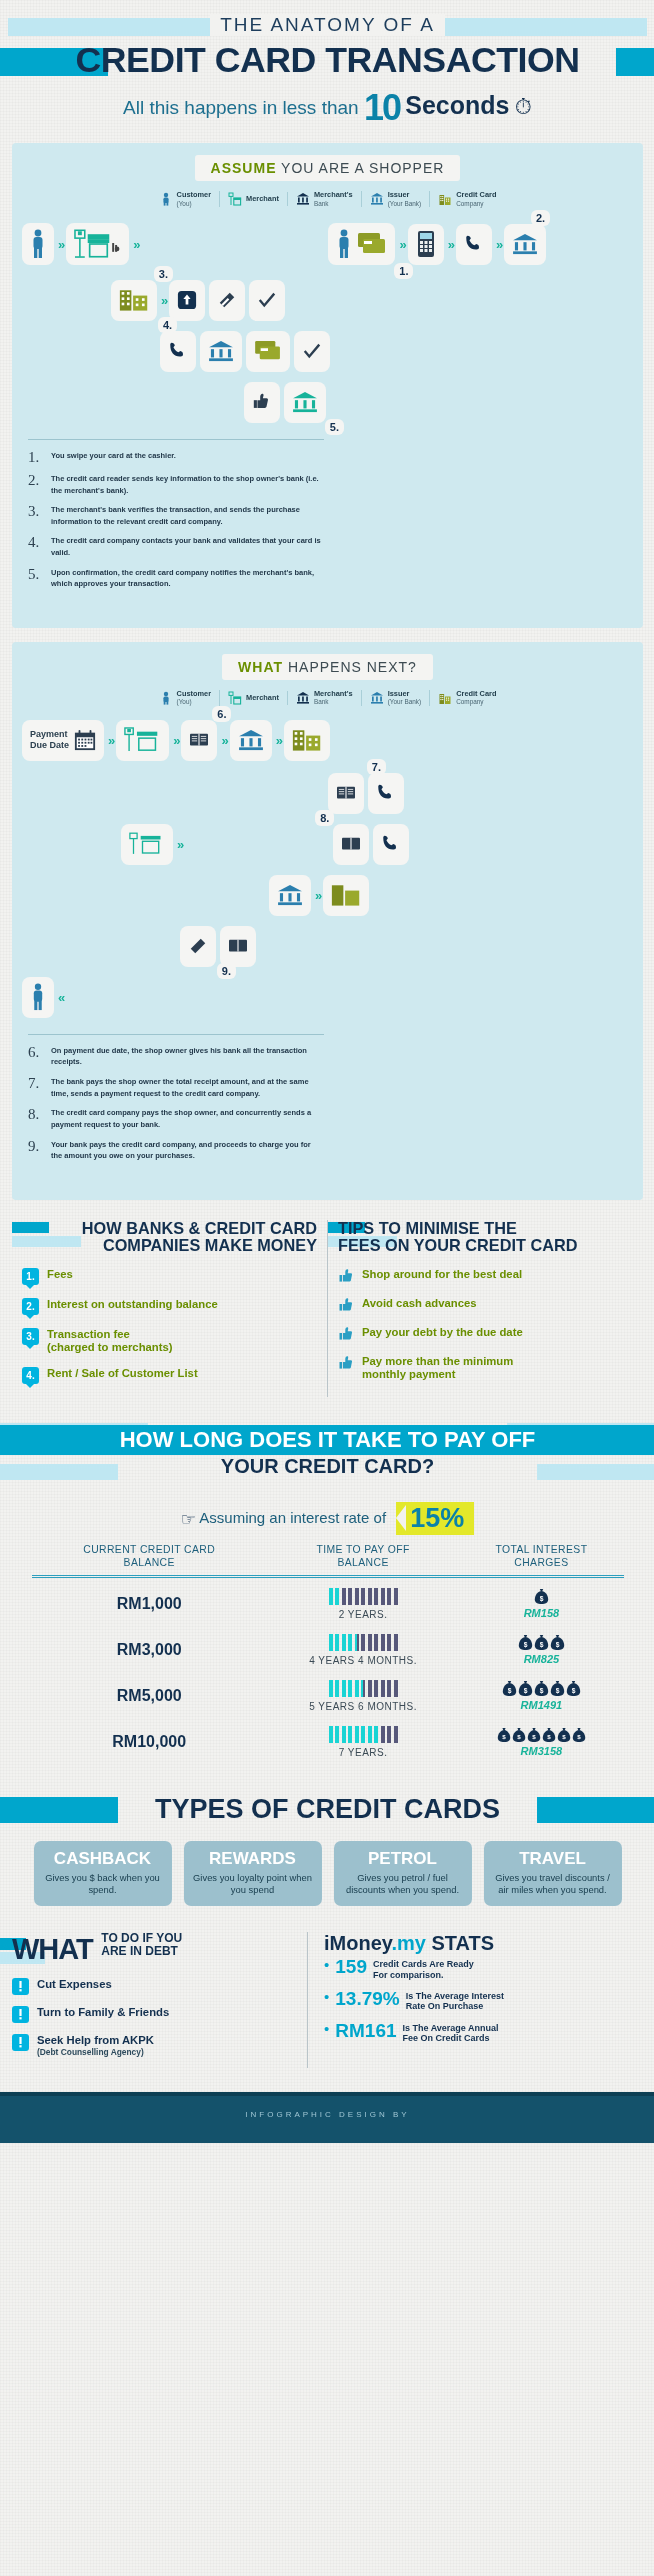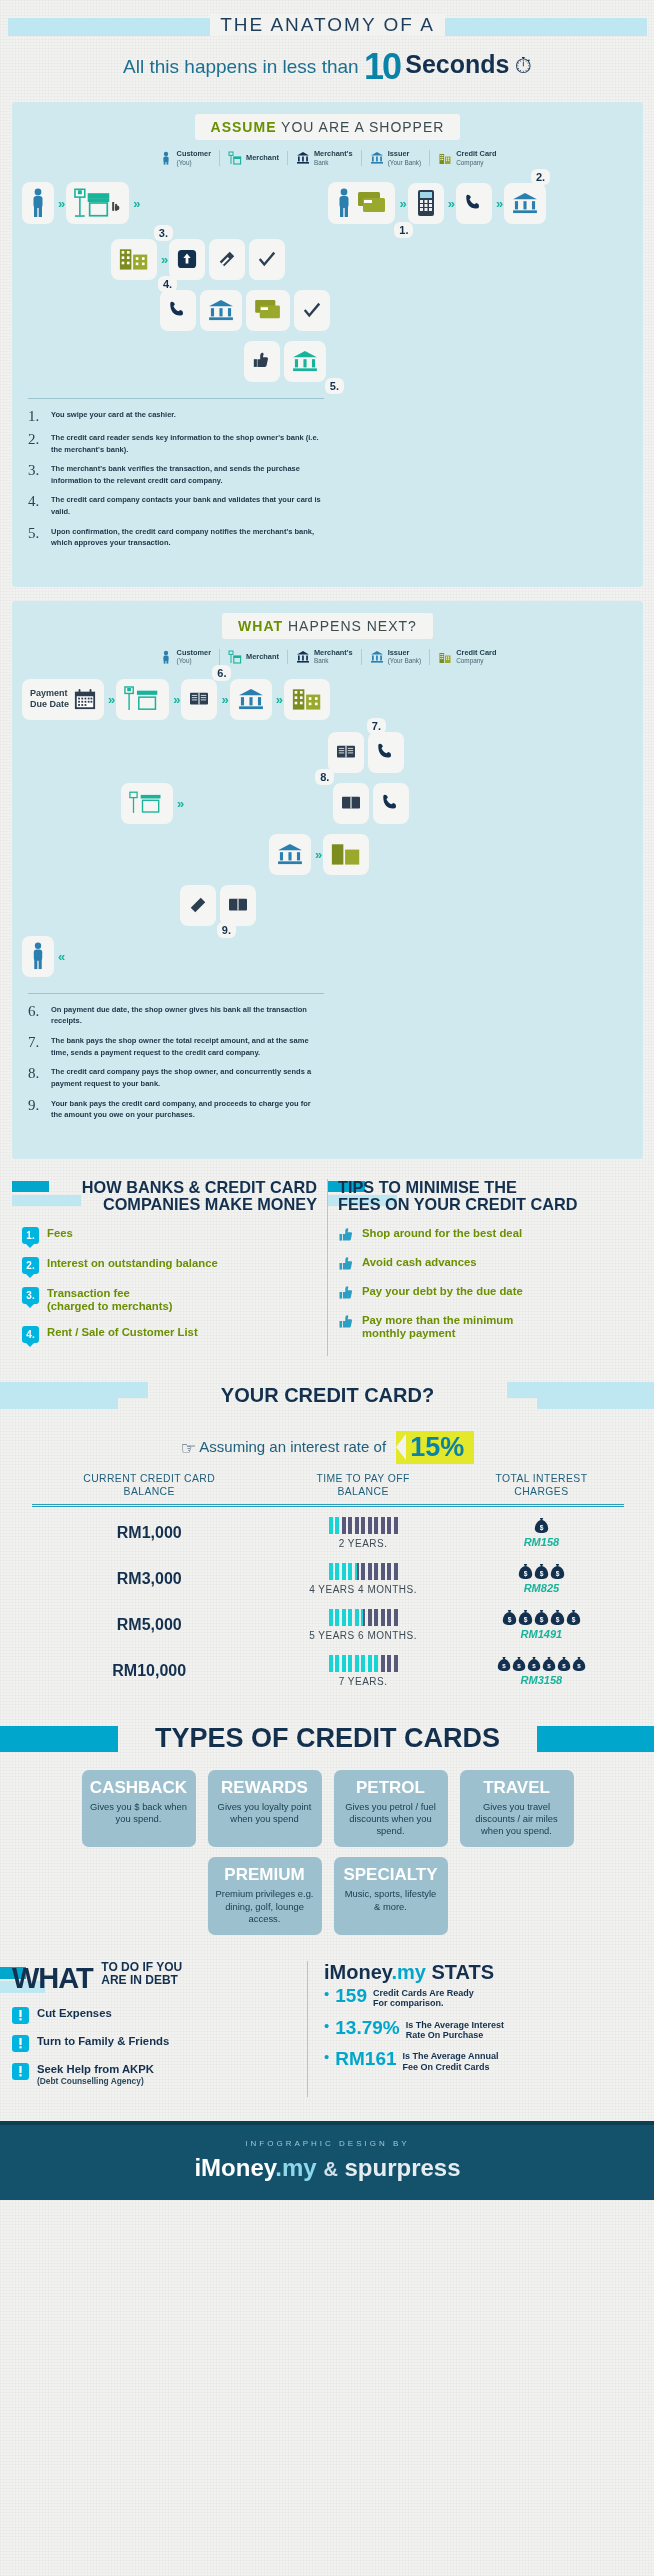--- a/index.html
+++ b/index.html
@@ -115,21 +115,21 @@
   .amt { font-family:"Liberation Sans Narrow","Liberation Sans",sans-serif; font-weight:bold;
     font-style:italic; font-size:11px; color:#17b39a; margin-top:2px; }
 
   
   .types-h { text-align:center; margin-top:26px; position:relative; padding:6px 0; }
   .types-h .t { font-family:"Liberation Sans Narrow","Liberation Sans",sans-serif; font-weight:bold;
      font-size:27px; color:#13304f; position:relative; z-index:2; display:inline-block; padding:0 14px;}
   .th-l { position:absolute; left:0; top:9px; width:118px; height:26px; background:#00a6cc; }
   .th-r { position:absolute; right:0; top:9px; width:118px; height:26px; background:#00a6cc; }
   .cards { display:flex; justify-content:center; gap:12px; margin-top:10px; }
-  .card { width:114px; background:#9cc0cd; border-radius:7px; padding:8px 8px 10px 8px; text-align:center; }
+  .card { width:138px; background:#9cc0cd; border-radius:7px; padding:8px 8px 10px 8px; text-align:center; }
   .card h4 { font-family:"Liberation Sans Narrow","Liberation Sans",sans-serif; font-size:17px;
     color:#fff; font-weight:bold; margin-bottom:3px; }
   .card p { font-size:9.4px; line-height:1.3; color:#173c4d; }
 
   
   .bot { display:flex; margin:26px 12px 0 12px; }
   .bot .l { width:296px; padding-right:14px; border-right:1px solid #b9c4c9; }
   .bot .r { flex:1; padding-left:16px; }
   .what { font-family:"Liberation Sans Narrow","Liberation Sans",sans-serif; font-weight:bold; color:#13304f;
     position:relative; margin-bottom:12px; }
@@ -167,20 +167,25 @@
 </head>
 <body>
 
 <div class="page">
 
   <div class="hdr">
     <div style="position:relative;height:24px;">
       <span class="band-light" style="top:4px;"></span>
       <span class="hdr-small">THE ANATOMY OF A</span>
     </div>
+    <div class="title-wrap">
+      <span class="band-dark-l"></span>
+      <span class="band-dark-r"></span>
+      <div class="hdr-title">CREDIT CARD TRANSACTION</div>
+    </div>
     <div class="sub">
       <span>All this happens in less than</span>
       <span class="num">10</span>
       <span class="sec">Seconds</span>
       <span class="stop">⏱</span>
     </div>
   </div>
 
   <div class="panel">
     <div class="panel-title">
@@ -806,20 +811,21 @@
         </div>
       </div>
     </div>
   </div>
 
   <div class="mp">
     <span class="mp-band-a"></span>
     <span class="mp-band-b"></span>
     <span class="mp-band-c"></span>
     <span class="mp-band-d"></span>
+    <div class="l2">HOW LONG DOES IT TAKE TO PAY OFF</div>
     <div><span class="l3">YOUR CREDIT CARD?</span></div>
   </div>
 
   <div class="rate">
     <span style="font-size:17px;vertical-align:-2px;color:#13304f;">☞</span>
     <span>Assuming an interest rate of</span>
     <span class="hl">15%</span>
   </div>
 
   <table class="payoff">
@@ -1029,30 +1035,20 @@
     <div class="card">
       <h4>PETROL</h4>
       <p>Gives you petrol / fuel discounts when you spend.</p>
     </div>
     <div class="card">
       <h4>TRAVEL</h4>
       <p>Gives you travel discounts / air miles when you spend.</p>
     </div>
   </div>
 
-  <div class="cards" style="margin-top:10px;">
-    <div class="card">
-      <h4>PREMIUM</h4>
-      <p>Premium privileges e.g. dining, golf, lounge access.</p>
-    </div>
-    <div class="card">
-      <h4>SPECIALTY</h4>
-      <p>Music, sports, lifestyle &amp; more.</p>
-    </div>
-  </div>
 
   <div class="bot">
     <div class="l">
       <div class="what">
         <span class="wb"></span>
         <span class="wb2"></span>
         <span class="big">WHAT</span>
         <span class="sm">
           <span>TO DO IF YOU</span><br><span>ARE IN DEBT</span>
         </span>
@@ -1116,21 +1112,16 @@
         <span class="st-n">RM161</span>
         <span class="st-t">
           <span>Is The Average Annual</span><br><span>Fee On Credit Cards</span>
         </span>
       </div>
     </div>
   </div>
 
   <div class="footer">
     <div class="cap">INFOGRAPHIC DESIGN BY</div>
-    <div class="logos">
-      <span>iMoney</span><span class="my">.my</span>
-      <span class="amp">&amp;</span>
-      <span class="sp">spurpress</span>
-    </div>
   </div>
 
 </div>
 
 
 </body></html>

